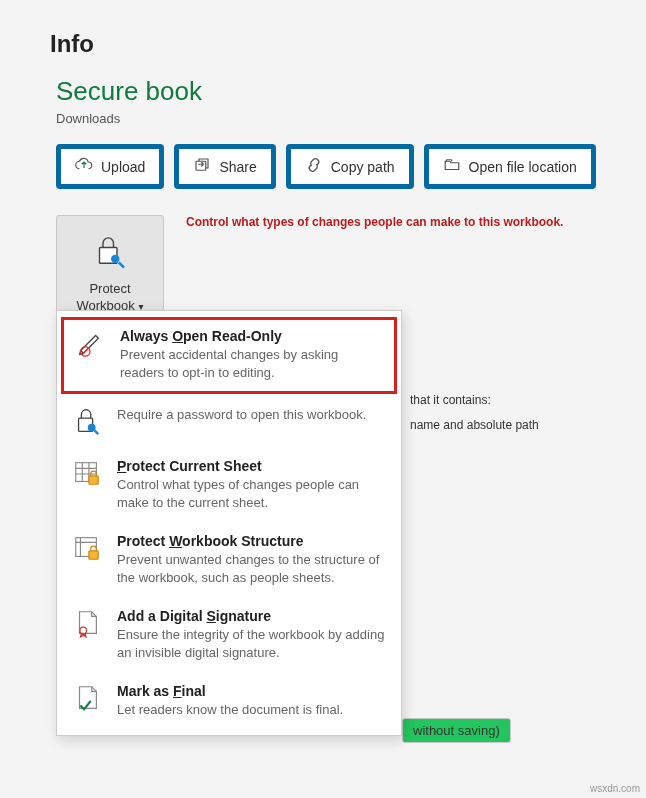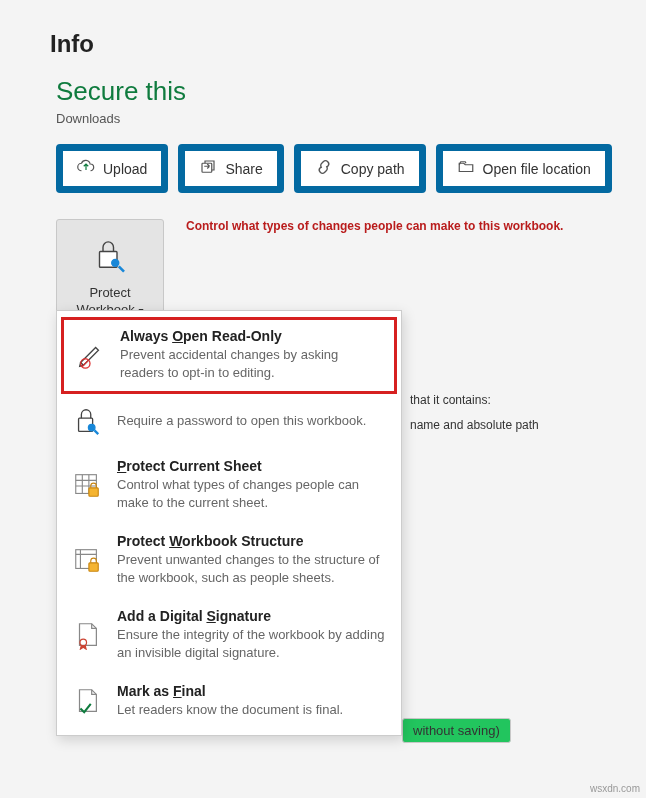--- a/index.html
+++ b/index.html
@@ -32,21 +32,21 @@
       display: flex;
       gap: 10px;
       padding-left: 56px;
       margin-bottom: 26px;
     }
     .action-btn {
       display: flex;
       align-items: center;
       gap: 8px;
       background: #fff;
-      border: 7px solid #0369a1;
+      border: 5px solid #0369a1;
       border-radius: 4px;
       padding: 7px 14px;
       font-size: 14px;
       color: #333;
       cursor: pointer;
     }
     .action-btn svg { width: 18px; height: 18px; }
     .section {
       display: flex;
       padding-left: 56px;
@@ -88,21 +88,21 @@
       border: 1px solid #ccc;
       box-shadow: 2px 4px 12px rgba(0,0,0,.15);
       padding: 4px 0;
       z-index: 10;
     }
     .menu-item {
       display: flex;
       gap: 14px;
       padding: 10px 14px 12px 14px;
       cursor: pointer;
-      align-items: center;
+      align-items: flex-start;
     }
     .menu-item.highlight {
       border: 3px solid #d62020;
       margin: 2px 4px;
       padding: 8px 10px 10px 10px;
     }
     .menu-item .micon { width: 32px; flex-shrink: 0; display:flex; justify-content:center; }
     .menu-item .micon svg { width: 30px; height: 30px; }
     .menu-item .mtext .mtitle {
       font-size: 14px;
@@ -142,21 +142,21 @@
       color: #999;
       margin-top: 23px;
     }
     .underline { text-decoration: underline; }
     .chev { font-size: 10px; }
   </style>
 </head>
 <body>
 
 <div class="page-title">Info</div>
-<div class="doc-title">Secure this</div>
+<div class="doc-title">Secure book</div>
 <div class="doc-location">Downloads</div>
 
 <div class="action-bar">
   <button class="action-btn">
     <span>
       <svg viewBox="0 0 24 24" fill="none" stroke="#555" stroke-width="1.6">
           <path d="M6 17a5 5 0 0 1 0-10 6 6 0 0 1 11.5 1A4 4 0 0 1 18 17"></path>
           <path d="M12 8v8M9 11l3-3 3 3" stroke="#0f7b3e"></path>
         </svg>
     </span>

